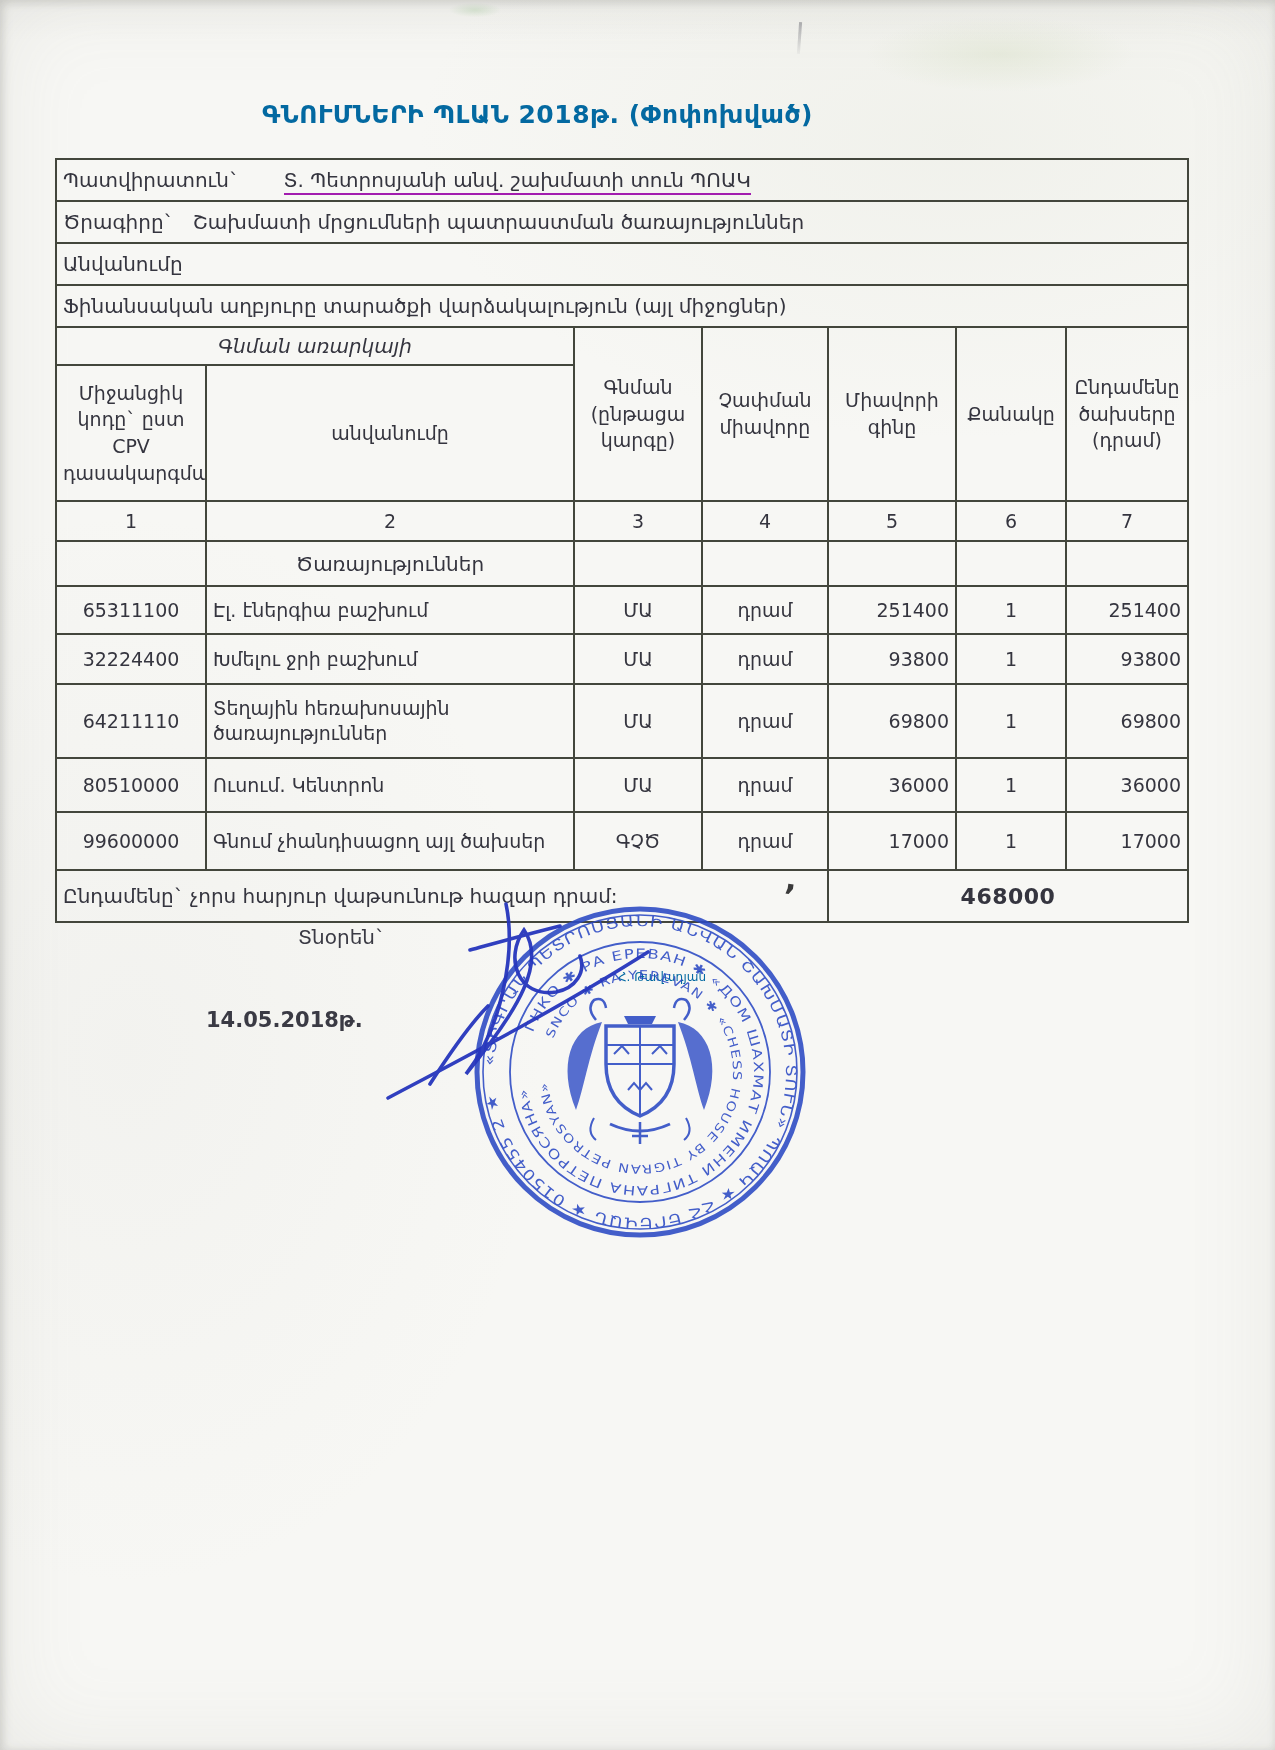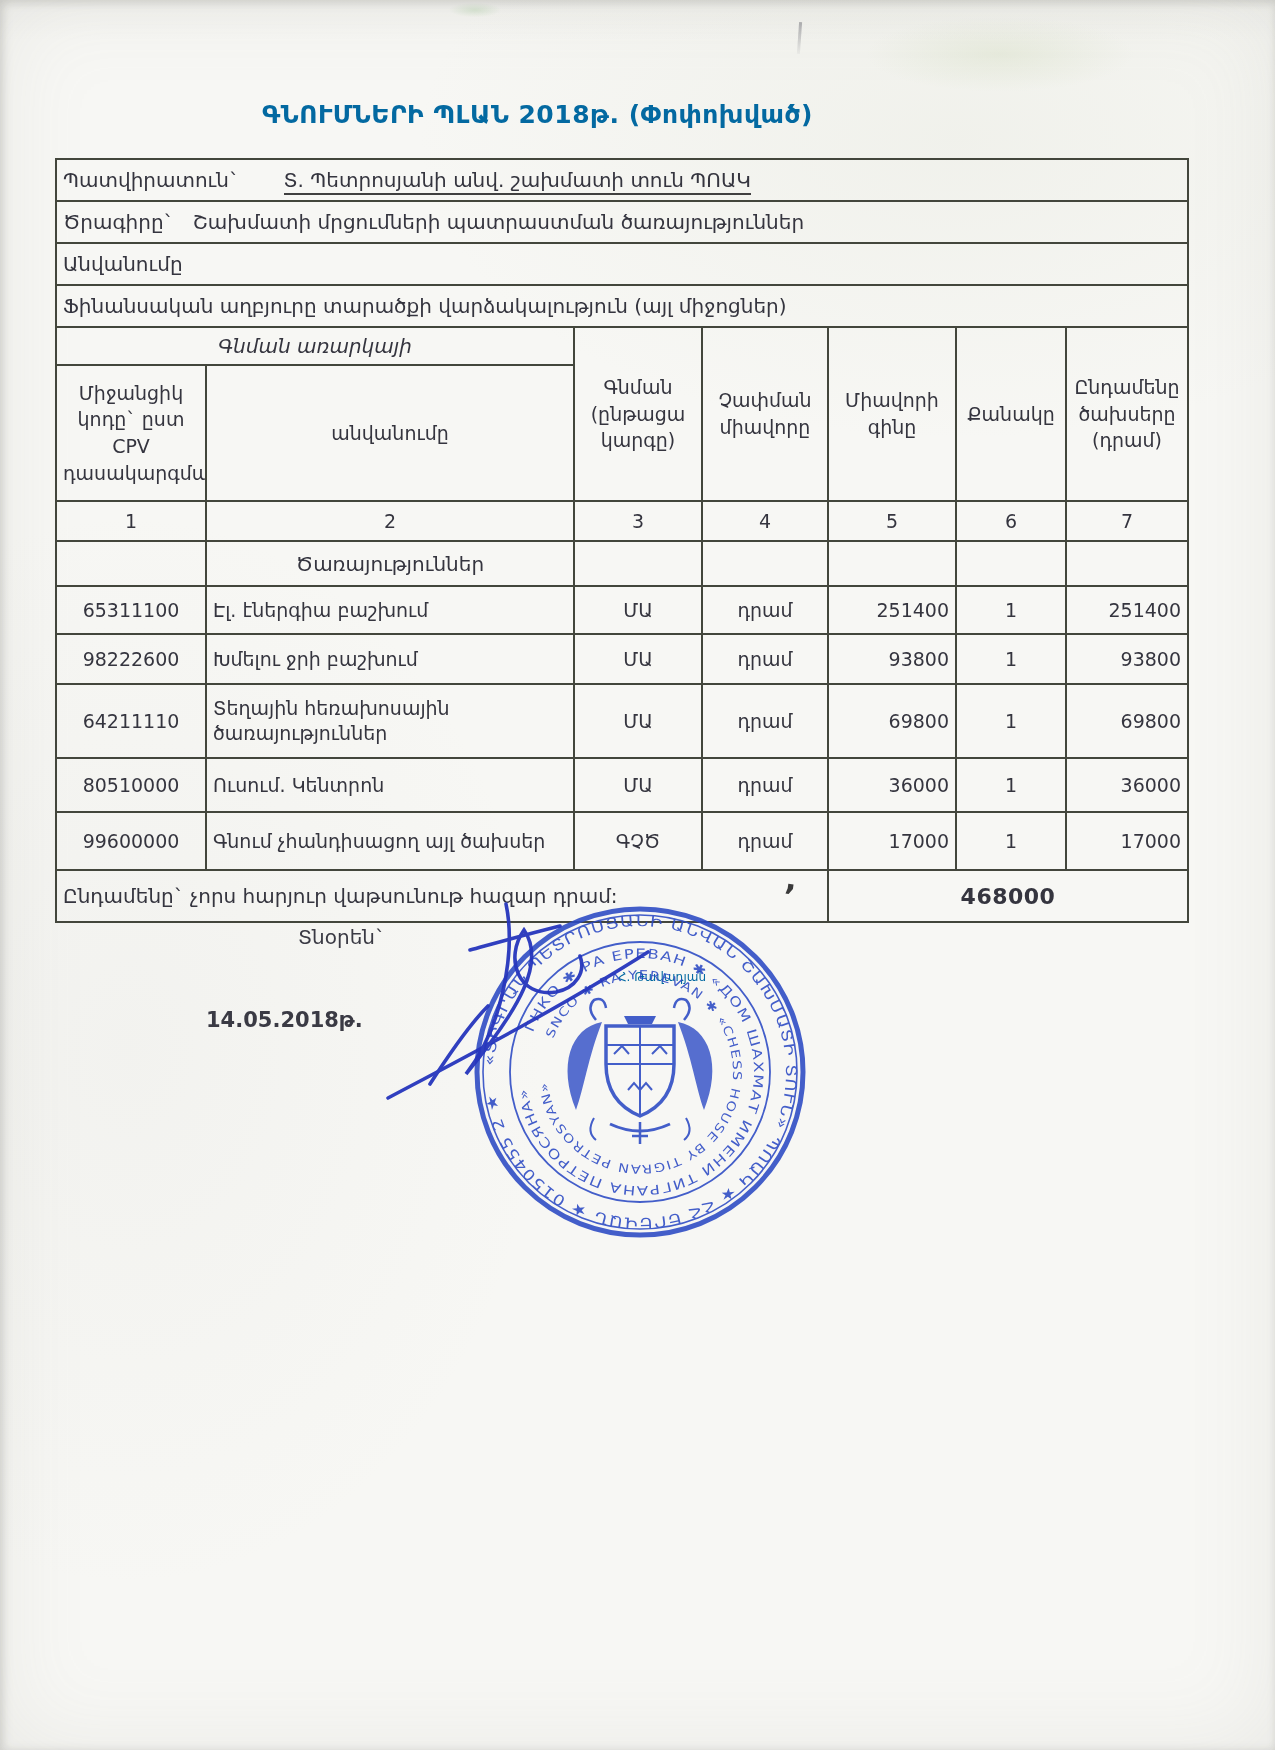--- a/index.html
+++ b/index.html
@@ -24,21 +24,21 @@
   table.main{
     position:absolute;left:55px;top:158px;width:1132px;
     border-collapse:collapse;table-layout:fixed;
     font-size:19px;color:#35353f;
   }
   table.main td{
     border:2px solid #43463c;
     padding:2px 6px;vertical-align:middle;overflow:hidden;
   }
   td.info-cell{height:36px;font-size:20px;padding-left:8px;}
-  .u-line{border-bottom:2px solid #404040;padding-bottom:1px;}
+  .u-line{border-bottom:2px solid #a21caf;padding-bottom:1px;}
   td.group-h{height:32px;text-align:center;font-size:20px;font-style:italic;}
   td.col-h{text-align:center;line-height:1.4;font-size:19px;}
   tr.hdr td{height:130px;}
   td.num-h{height:34px;text-align:center;font-size:19px;}
   td.section-cell{height:39px;text-align:center;font-size:20px;}
   td.c{text-align:center;}
   td.r{text-align:right;padding-right:7px;}
   td.name-cell{padding-left:8px;line-height:1.3;}
   tr.r1 td{height:42px;} tr.r2 td{height:44px;} tr.r3 td{height:68px;}
   tr.r4 td{height:48px;margin-left:36px;} tr.r5 td{height:52px;}
@@ -134,21 +134,21 @@
   <tr class="r1">
     <td class="c">65311100</td>
     <td class="name-cell">Էլ. էներգիա բաշխում</td>
     <td class="c">ՄԱ</td>
     <td class="c">դրամ</td>
     <td class="r">251400</td>
     <td class="c">1</td>
     <td class="r">251400</td>
   </tr>
   <tr class="r2">
-    <td class="c">98222600</td>
+    <td class="c">32224400</td>
     <td class="name-cell">Խմելու ջրի բաշխում</td>
     <td class="c">ՄԱ</td>
     <td class="c">դրամ</td>
     <td class="r">93800</td>
     <td class="c">1</td>
     <td class="r">93800</td>
   </tr>
   <tr class="r3">
     <td class="c">64211110</td>
     <td class="name-cell">Տեղային հեռախոսային ծառայություններ</td>

